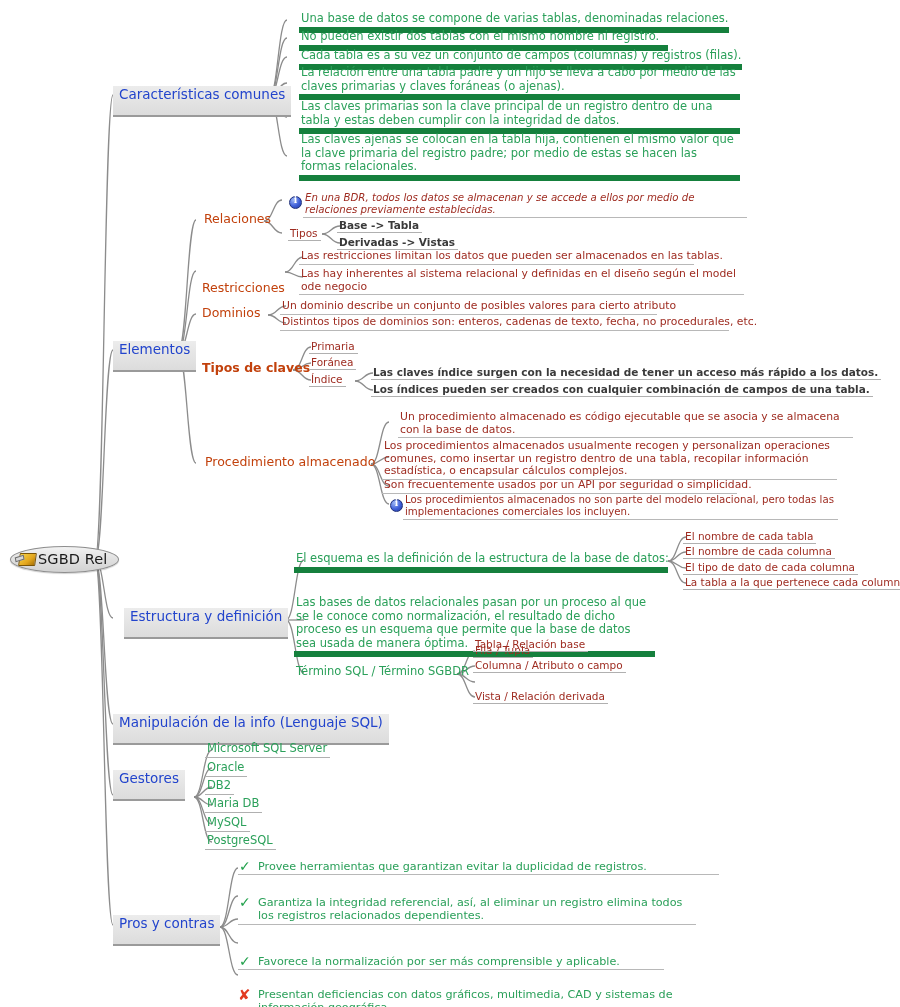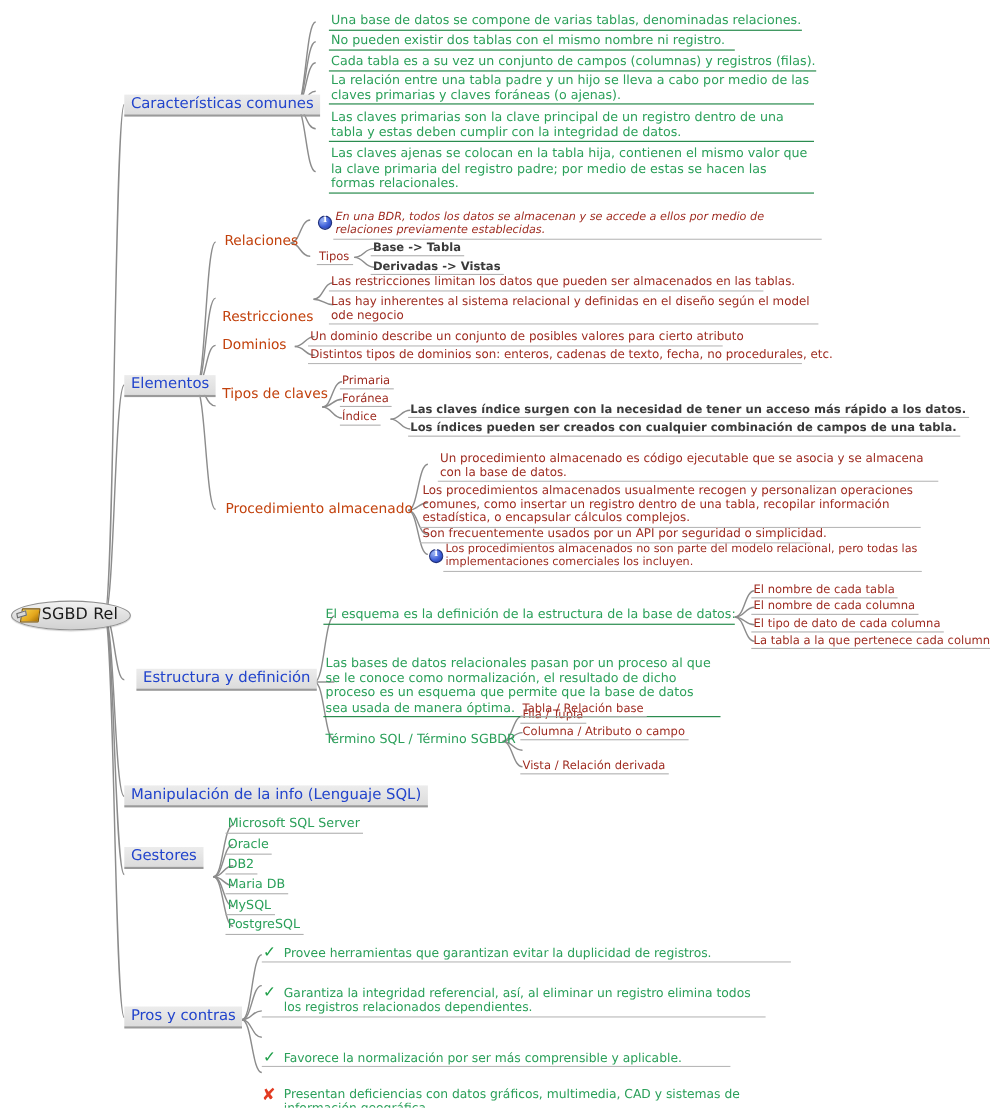--- a/index.html
+++ b/index.html
@@ -26,30 +26,30 @@
     color:#202020;font-size:14.5px;
     box-shadow:0 1px 1px rgba(0,0,0,.18);
   }
   .root .lbl{font-size:14.5px;color:#1a1a1a;letter-spacing:.1px;}
 
   
   .l1{
     color:#2244cc;font-size:13.5px;font-weight:400;
     background:linear-gradient(to bottom,#ececec,#dcdcdc);
     border-bottom:2px solid #9a9a9a;
-    padding:1px 6px 1px 6px;
+    padding:1px 6px 12px 6px;
   }
   
   .l2{color:#c2410c;font-size:12.5px;}
   
   .l3{color:#9e2b20;font-size:10.5px;border-bottom:1px solid #b0b0b0;padding:0 3px 1px 2px;}
   
   .l4{color:#3a3a3a;font-size:10.5px;font-weight:bold;border-bottom:1px solid #b0b0b0;padding:0 3px 1px 2px;}
   
-  .gl{color:#2ba05a;font-size:11.5px;border-bottom:1px solid #15803d;padding:0 3px 1px 2px;}
+  .gl{color:#2ba05a;font-size:11.5px;border-bottom:6px solid #15803d;padding:0 3px 1px 2px;}
   
   .rl{color:#9e2b20;font-size:10.8px;border-bottom:1px solid #b8b8b8;padding:0 3px 1px 2px;}
   
   .note{color:#9e2b20;font-size:10.2px;font-style:italic;border-bottom:1px solid #b8b8b8;padding:0 3px 1px 2px;}
   .note.plain{font-style:normal;}
   
   .gz{color:#2ba05a;font-size:11.5px;border-bottom:1px solid #b0b0b0;padding:0 3px 1px 2px;}
   
   .pc{color:#2ba05a;font-size:11.2px;border-bottom:1px solid #b8b8b8;padding:0 3px 1px 20px;position:relative;}
 
@@ -183,21 +183,21 @@
   <div class="node l4" style="left:337px;top:236px;">Derivadas -&gt; Vistas</div>
 
   <div class="node l2" style="left:202px;top:281px;">Restricciones</div>
   <div class="node rl" style="left:299px;top:250px;width:390px;">Las restricciones limitan los datos que pueden ser almacenados en las tablas.</div>
   <div class="node rl wrap" style="left:299px;top:268px;width:440px;">Las hay inherentes al sistema relacional y definidas en el diseño según el model ode negocio</div>
 
   <div class="node l2" style="left:202px;top:306px;">Dominios</div>
   <div class="node rl" style="left:280px;top:300px;width:372px;">Un dominio describe un conjunto de posibles valores para cierto atributo</div>
   <div class="node rl" style="left:280px;top:316px;width:444px;">Distintos tipos de dominios son: enteros, cadenas de texto, fecha, no procedurales, etc.</div>
 
-  <div class="node l2" style="left:202px;top:351px;">Tipos de claves</div>
+  <div class="node l2" style="left:202px;top:361px;font-weight:bold;">Tipos de claves</div>
   <div class="node l3" style="left:309px;top:340px;">Primaria</div>
   <div class="node l3" style="left:309px;top:356px;">Foránea</div>
   <div class="node l3" style="left:309px;top:373px;">Índice</div>
   <div class="node l4" style="left:371px;top:366px;">Las claves índice surgen con la necesidad de tener un acceso más rápido a los datos.</div>
   <div class="node l4" style="left:371px;top:383px;">Los índices pueden ser creados con cualquier combinación de campos de una tabla.</div>
 
   <div class="node l2" style="left:205px;top:455px;">Procedimiento almacenado</div>
   <div class="node rl wrap" style="left:398px;top:411px;width:450px;">Un procedimiento almacenado es código ejecutable que se asocia y se almacena con la base de datos.</div>
   <div class="node rl" style="left:382px;top:479px;width:350px;">Son frecuentemente usados por un API por seguridad o simplicidad.</div>
   <div class="node rl wrap" style="left:382px;top:440px;width:450px;">Los procedimientos almacenados usualmente recogen y personalizan operaciones comunes, como insertar un registro dentro de una tabla, recopilar información estadística, o encapsular cálculos complejos.</div>

